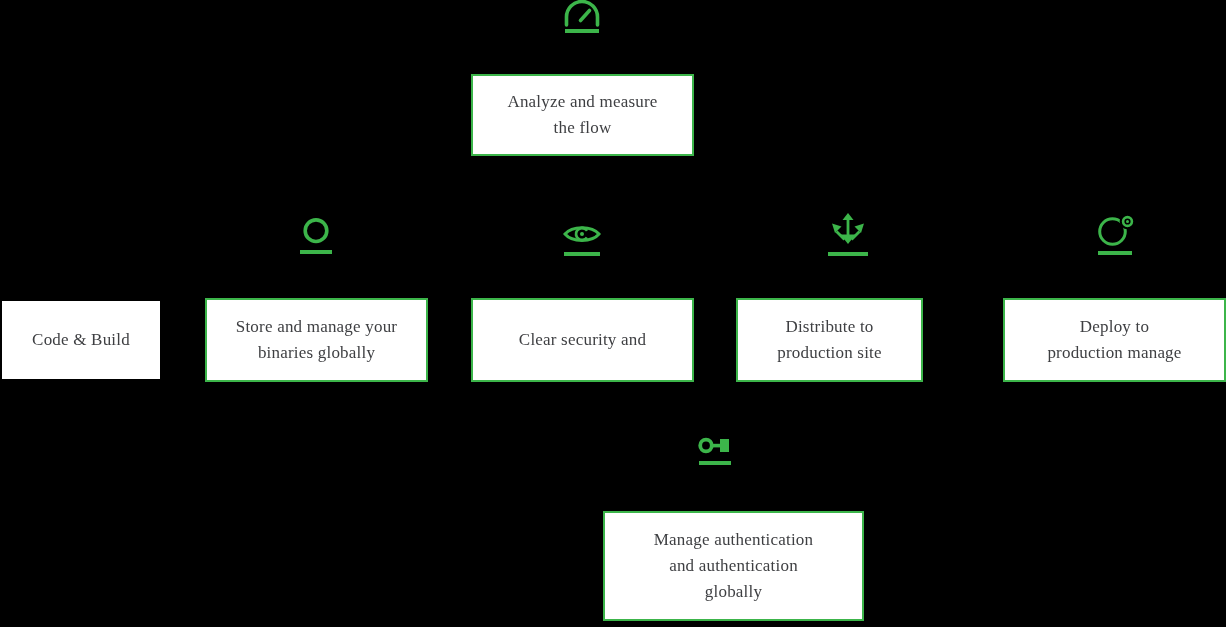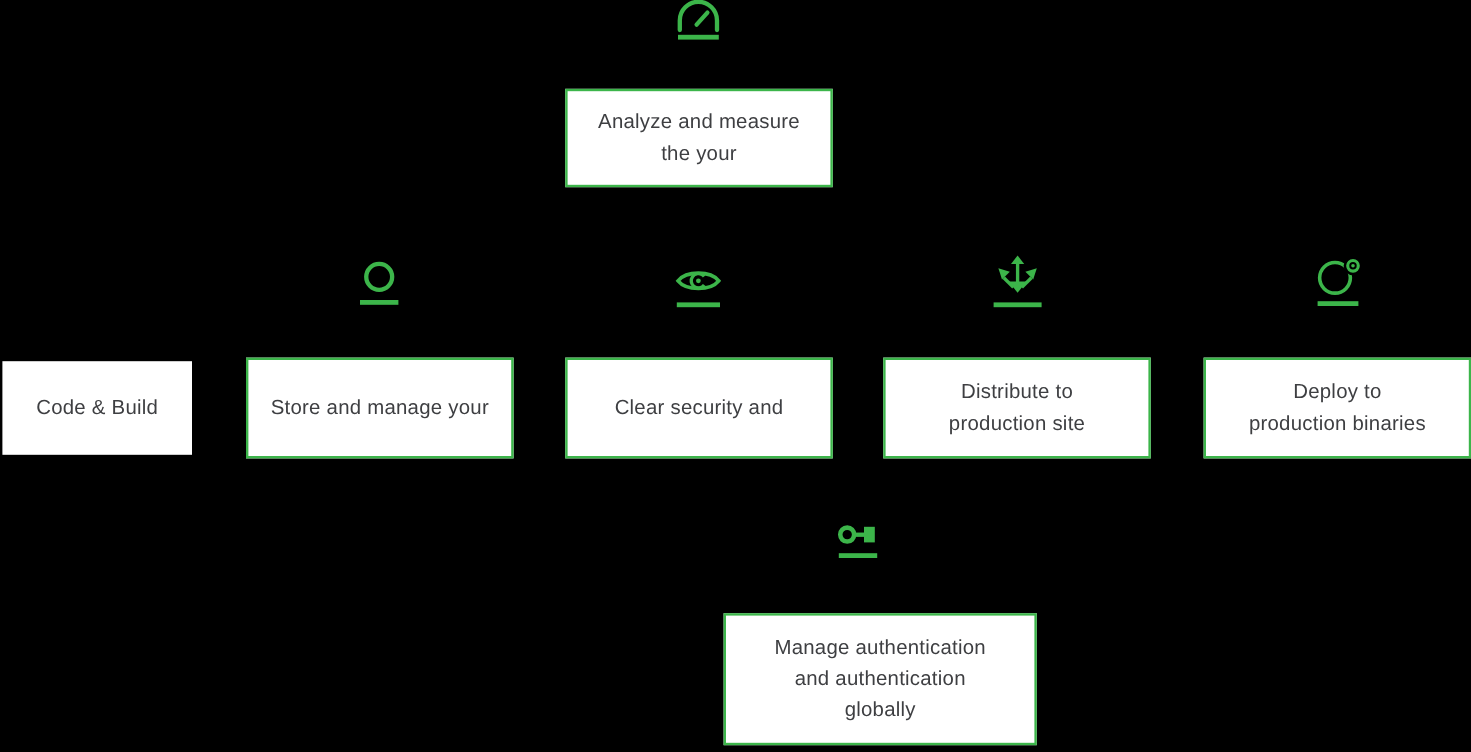--- a/index.html
+++ b/index.html
@@ -8,21 +8,21 @@
     --box-bg:#ffffff;
     --text:#3e3f42;
   }
   *{margin:0;padding:0;box-sizing:border-box;}
   html,body{background:var(--bg);}
   .stage{
     position:relative;
     width:1226px;height:627px;
     background:var(--bg);
     overflow:hidden;
-    font-family:Liberation Sans, sans-serif;
+    font-family:Liberation Serif, serif;
   }
   .icon{
     position:absolute;
     color:var(--green);
     line-height:0;
   }
   .icon svg{overflow:visible;display:block;}
   .box{
     position:absolute;
     background:var(--box-bg);
@@ -51,21 +51,21 @@
   <div class="icon" style="left:564px;top:2px;">
     <svg width="36" height="31" viewBox="0 0 36 31">
       <path d="M2.5 23 V15 A15.5 15.5 0 0 1 33.5 15 V23" fill="none" stroke="currentColor" stroke-width="3.6" stroke-linecap="round"></path>
       <line x1="16.5" y1="18.5" x2="25.5" y2="8.5" stroke="currentColor" stroke-width="3.6" stroke-linecap="round"></line>
       <rect x="1" y="27" width="34" height="4" fill="currentColor"></rect>
     </svg>
   </div>
 
   <div class="box green" style="left:471px;top:74px;width:223px;height:82px;">
     <div class="line">Analyze and measure</div>
-    <div class="line">the your</div>
+    <div class="line">the flow</div>
   </div>
 
   <div class="icon" style="left:300px;top:218px;">
     <svg width="32" height="36" viewBox="0 0 32 36">
       <circle cx="16" cy="12.7" r="10.8" fill="none" stroke="currentColor" stroke-width="3.6"></circle>
       <rect x="0" y="32" width="32" height="4" fill="currentColor"></rect>
     </svg>
   </div>
 
   <div class="icon" style="left:563px;top:225px;">
@@ -99,34 +99,35 @@
       <rect x="2" y="36" width="34" height="4" fill="currentColor"></rect>
     </svg>
   </div>
 
   <div class="box plain" style="left:2px;top:301px;width:158px;height:78px;">
     <div class="line">Code &amp; Build</div>
   </div>
 
   <div class="box green" style="left:205px;top:298px;width:223px;height:84px;justify-content:center;">
     <div class="line">Store and manage your</div>
+    <div class="line">binaries globally</div>
   </div>
 
   <div class="box green" style="left:471px;top:298px;width:223px;height:84px;">
     <div class="line">Clear security and</div>
   </div>
 
-  <div class="box green" style="left:736px;top:298px;width:223px;height:84px;">
+  <div class="box green" style="left:736px;top:298px;width:187px;height:84px;">
     <div class="line">Distribute to</div>
     <div class="line">production site</div>
   </div>
 
   <div class="box green" style="left:1003px;top:298px;width:223px;height:84px;">
     <div class="line">Deploy to</div>
-    <div class="line">production binaries</div>
+    <div class="line">production manage</div>
   </div>
 
   <div class="icon" style="left:698px;top:437px;">
     <svg width="35" height="28" viewBox="0 0 35 28">
       <circle cx="8" cy="8.5" r="5.8" fill="none" stroke="currentColor" stroke-width="3.8"></circle>
       <rect x="14" y="6.8" width="14" height="3.6" fill="currentColor"></rect>
       <rect x="22" y="2" width="9" height="13" fill="currentColor"></rect>
       <rect x="1" y="24" width="32" height="4" fill="currentColor"></rect>
     </svg>
   </div>

